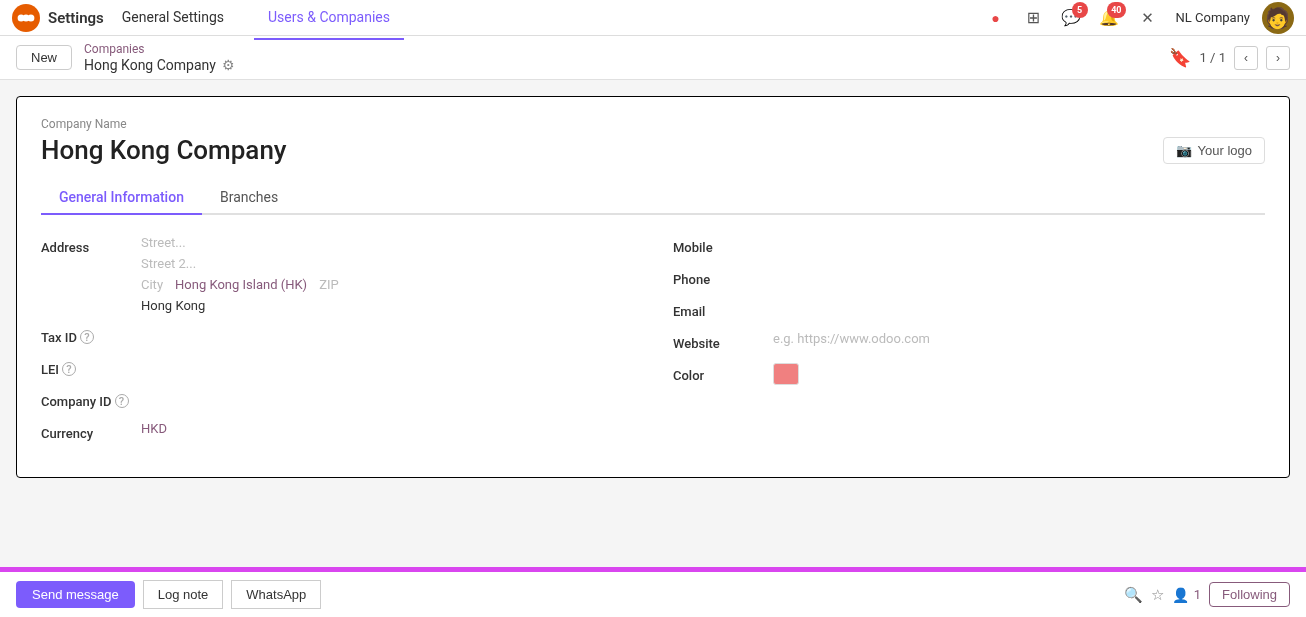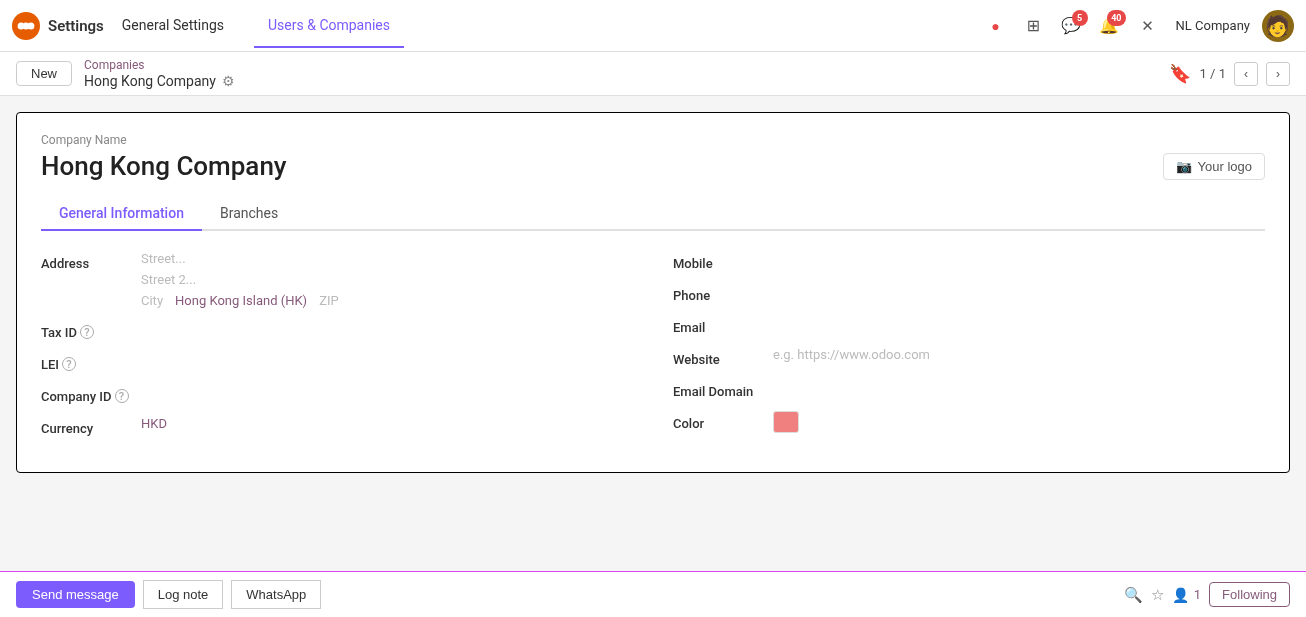--- a/index.html
+++ b/index.html
@@ -5,21 +5,21 @@
     * { box-sizing: border-box; margin: 0; padding: 0; }
     body { font-family: -apple-system, BlinkMacSystemFont, 'Segoe UI', Roboto, sans-serif; font-size: 14px; background: #f5f5f5; color: #333; }
 
     
     .navbar {
       display: flex;
       align-items: center;
       background: #fff;
       border-bottom: 1px solid #ddd;
       padding: 0 12px;
-      height: 52px;
+      height: 36px;
       position: relative;
       z-index: 10;
     }
     .navbar-brand {
       display: flex;
       align-items: center;
       gap: 8px;
       margin-right: 4px;
     }
     .brand-logo {
@@ -300,21 +300,21 @@
       border: 1px solid #ddd;
       cursor: pointer;
       display: inline-block;
     }
 
     
     .bottom-bar {
       display: flex;
       align-items: center;
       background: #fff;
-      border-top: 1px solid #d946ef;
+      border-top: 5px solid #d946ef;
       padding: 8px 16px;
       gap: 8px;
       position: fixed;
       bottom: 0;
       left: 0;
       right: 0;
     }
     .btn-send {
       background: #7c5cfc;
       color: #fff;
@@ -438,20 +438,21 @@
         <div class="form-row">
           <div class="form-label">Address</div>
           <div class="address-block">
             <div class="address-line placeholder">Street...</div>
             <div class="address-line placeholder">Street 2...</div>
             <div class="address-city-row">
               <span class="city-placeholder">City</span>
               <span class="city-value">Hong Kong Island (HK)</span>
               <span class="zip-placeholder">ZIP</span>
             </div>
+            <div class="address-country">Hong Kong</div>
           </div>
         </div>
 
         <div class="form-row">
           <div class="form-label-small">
             <span>Tax ID</span>
             <span class="help-icon">?</span>
           </div>
           <div class="form-value"></div>
         </div>
@@ -498,24 +499,20 @@
           <div class="form-value"></div>
         </div>
 
         <div class="form-row">
           <div class="form-label">Website</div>
           <div class="form-value">
             <span class="website-placeholder">e.g. https://www.odoo.com</span>
           </div>
         </div>
 
-        <div class="form-row">
-          <div class="form-label">Email Domain</div>
-          <div class="form-value"></div>
-        </div>
 
         <div class="form-row">
           <div class="form-label">Color</div>
           <div class="form-value">
             <span class="color-swatch" id="color-swatch" style="background: rgb(240, 128, 128);"></span>
           </div>
         </div>
 
       </div>
     </div>

